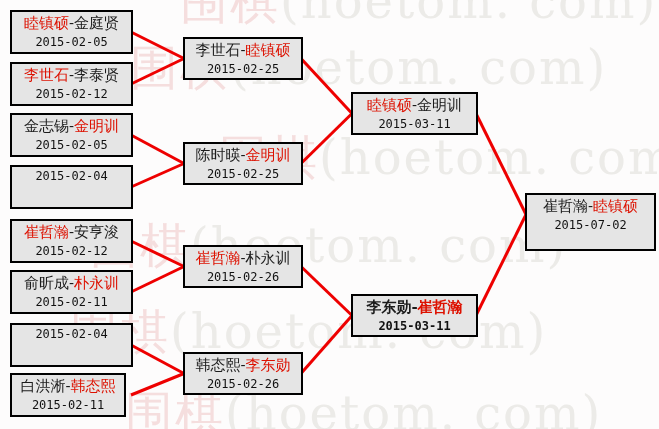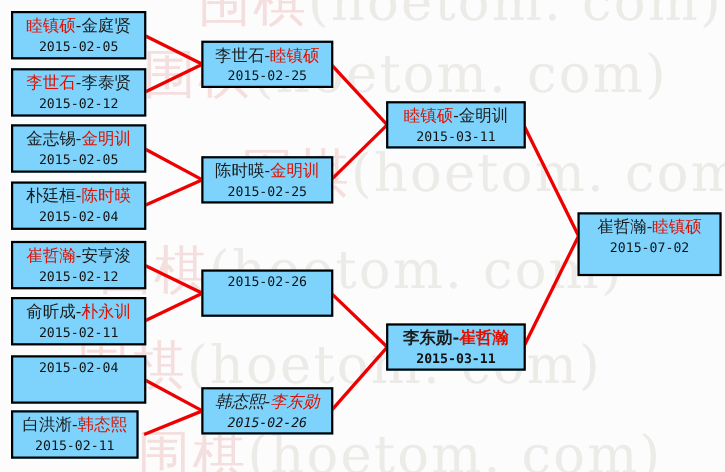--- a/index.html
+++ b/index.html
@@ -31,21 +31,21 @@
   svg.conns{
     position:absolute;left:0;top:0;
     width:659px;height:429px;
     z-index:1;
     pointer-events:none;
   }
   .conn{stroke:var(--line-red);stroke-width:3;}
   .box{
     position:absolute;
     box-sizing:border-box;
-    background:#7dd3fc;
+    background:#e5e5e5;
     border:2px solid var(--box-border);
     text-align:center;
     z-index:2;
     cursor:pointer;
   }
   .names{
     font-size:15px;
     line-height:19px;
     margin-top:2px;
     color:#1b1b1b;
@@ -95,21 +95,20 @@
   </div>
   <div class="box" style="left:10px;top:62px;width:123px;height:44px;">
     <div class="names"><span class="red">李世石</span><span>-</span><span>李泰贤</span></div>
     <div class="date">2015-02-12</div>
   </div>
   <div class="box" style="left:10px;top:113px;width:123px;height:44px;">
     <div class="names"><span>金志锡</span><span>-</span><span class="red">金明训</span></div>
     <div class="date">2015-02-05</div>
   </div>
   <div class="box" style="left:10px;top:165px;width:123px;height:44px;">
-    <div class="names"><span>朴廷桓</span><span>-</span><span class="red">陈时暎</span></div>
     <div class="date">2015-02-04</div>
   </div>
   <div class="box" style="left:10px;top:219px;width:123px;height:44px;">
     <div class="names"><span class="red">崔哲瀚</span><span>-</span><span>安亨浚</span></div>
     <div class="date">2015-02-12</div>
   </div>
   <div class="box" style="left:10px;top:270px;width:123px;height:44px;">
     <div class="names"><span>俞昕成</span><span>-</span><span class="red">朴永训</span></div>
     <div class="date">2015-02-11</div>
   </div>
@@ -123,23 +122,24 @@
 
   <div class="box" style="left:183px;top:37px;width:120px;height:43px;">
     <div class="names"><span>李世石</span><span>-</span><span class="red">睦镇硕</span></div>
     <div class="date">2015-02-25</div>
   </div>
   <div class="box" style="left:183px;top:142px;width:120px;height:43px;">
     <div class="names"><span>陈时暎</span><span>-</span><span class="red">金明训</span></div>
     <div class="date">2015-02-25</div>
   </div>
   <div class="box" style="left:183px;top:245px;width:120px;height:43px;">
+    <div class="names"><span class="red">崔哲瀚</span><span>-</span><span>朴永训</span></div>
     <div class="date">2015-02-26</div>
   </div>
-  <div class="box" style="left:183px;top:352px;width:120px;height:43px;font-style:italic;">
+  <div class="box" style="left:183px;top:352px;width:120px;height:43px;">
     <div class="names"><span>韩态熙</span><span>-</span><span class="red">李东勋</span></div>
     <div class="date">2015-02-26</div>
   </div>
 
   <div class="box" style="left:351px;top:92px;width:127px;height:43px;">
     <div class="names"><span class="red">睦镇硕</span><span>-</span><span>金明训</span></div>
     <div class="date">2015-03-11</div>
   </div>
   <div class="box" style="left:351px;top:294px;width:127px;height:43px;font-weight:bold;">
     <div class="names"><span>李东勋</span><span>-</span><span class="red">崔哲瀚</span></div>

